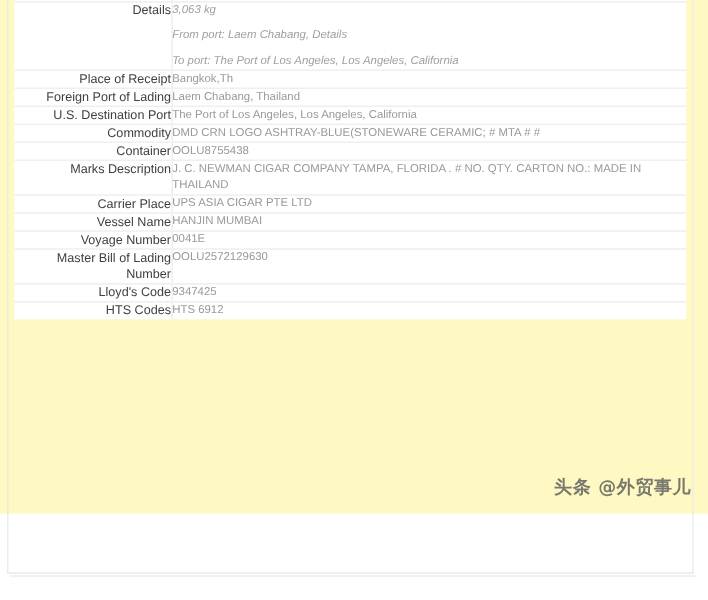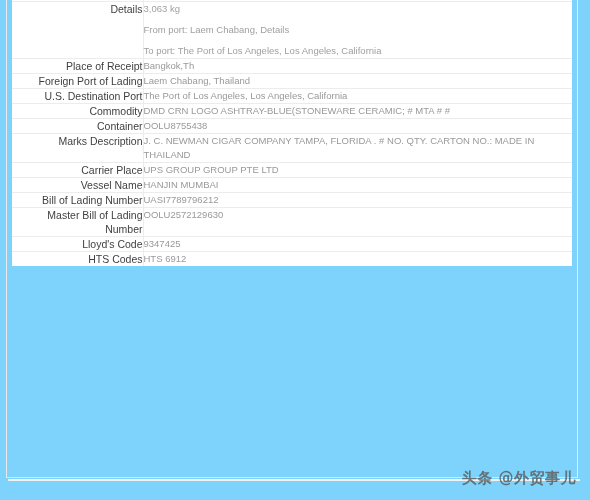--- a/index.html
+++ b/index.html
@@ -14,22 +14,22 @@
     overflow: hidden;
     position: relative;
   }
 
   
   #page-frame {
     position: absolute;
     left: 0;
     top: 0;
     width: 590px;
-    height: 500px;
-    background: #7dd3fc;
+    height: 428px;
+    background: #fef9c3;
     box-sizing: border-box;
   }
 
   
   #frame-left {
     position: absolute;
     left: 6px;
     top: 0;
     width: 1px;
     height: 478px;
@@ -93,20 +93,21 @@
     color: #999999;
     font-size: 9.5px;
     line-height: 14px;
     box-sizing: border-box;
     word-break: break-word;
   }
   td.value-cell .detail-line {
     display: block;
     margin: 0 0 7px 0;
     color: #a0a0a0;
+    font-style: italic;
   }
   td.value-cell .detail-line:last-child {
     margin-bottom: 0;
   }
 
   
   #watermark {
     position: absolute;
     right: 14px;
     bottom: 12px;
@@ -164,29 +165,29 @@
         <tr class="data-row">
           <td class="label-cell">Container</td>
           <td class="value-cell">OOLU8755438</td>
         </tr>
         <tr class="data-row">
           <td class="label-cell">Marks Description</td>
           <td class="value-cell">J. C. NEWMAN CIGAR COMPANY TAMPA, FLORIDA . # NO. QTY. CARTON NO.: MADE IN THAILAND</td>
         </tr>
         <tr class="data-row">
           <td class="label-cell">Carrier Place</td>
-          <td class="value-cell">UPS GROUP GROUP PTE LTD</td>
+          <td class="value-cell">UPS ASIA CIGAR PTE LTD</td>
         </tr>
         <tr class="data-row">
           <td class="label-cell">Vessel Name</td>
           <td class="value-cell">HANJIN MUMBAI</td>
         </tr>
         <tr class="data-row">
-          <td class="label-cell">Bill of Lading Number</td>
-          <td class="value-cell">UASI7789796212</td>
+          <td class="label-cell">Voyage Number</td>
+          <td class="value-cell">0041E</td>
         </tr>
         <tr class="data-row">
           <td class="label-cell">Master Bill of Lading Number</td>
           <td class="value-cell">OOLU2572129630</td>
         </tr>
         <tr class="data-row">
           <td class="label-cell">Lloyd's Code</td>
           <td class="value-cell">9347425</td>
         </tr>
         <tr class="data-row">

